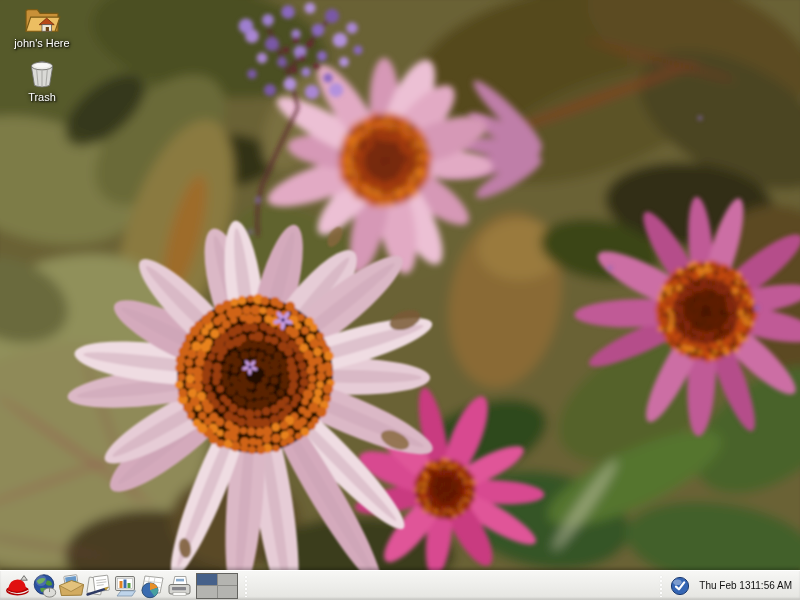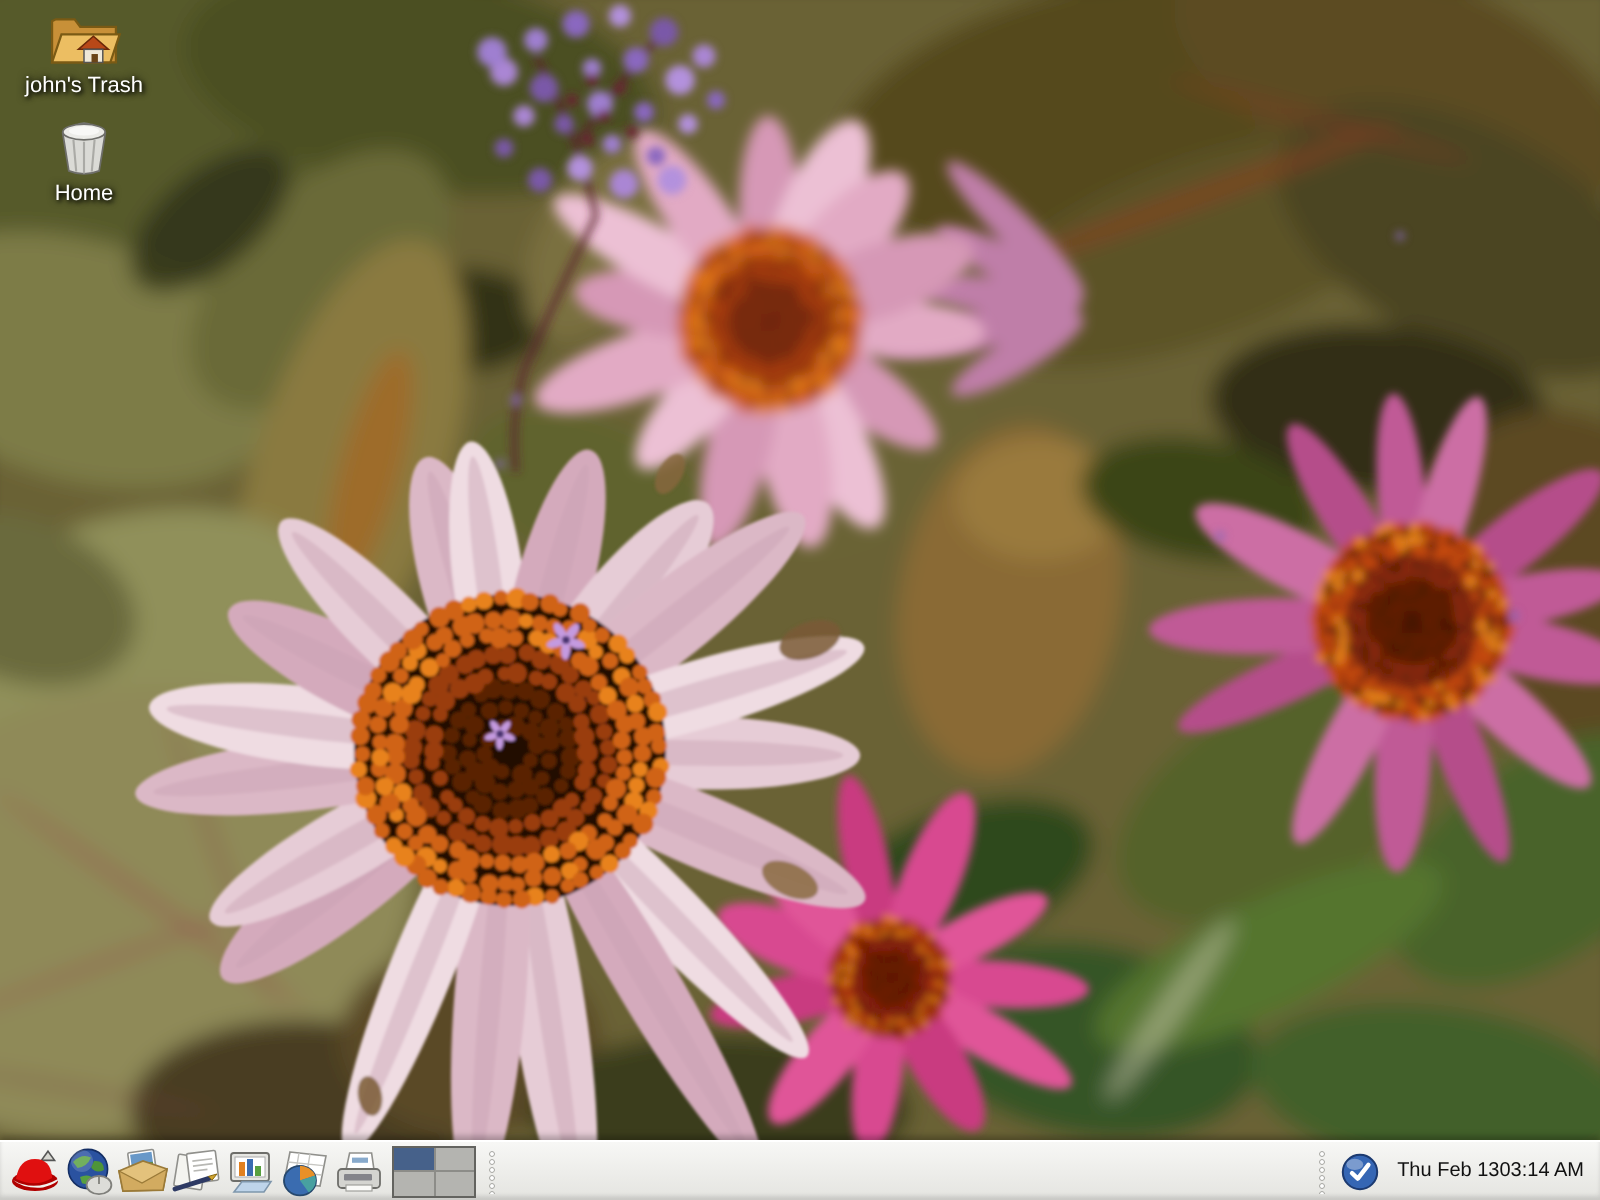--- a/index.html
+++ b/index.html
@@ -1340,33 +1340,33 @@
   <div class="dicon">
     <span class="ic">
       <svg width="38" height="31" viewBox="0 0 40 33">
         <path d="M3 7 L3 29 L37 29 L37 10 L18 10 L15 6 L5 6 Z" fill="#c89038" stroke="#7a5a14" stroke-width="1.2"></path>
         <path d="M3 29 L8 14 L39 14 L34 29 Z" fill="#ecbe62" stroke="#7a5a14" stroke-width="1.2"></path>
         <path d="M17 22 L25 15 L33 22 Z" fill="#b84818" stroke="#6a2808" stroke-width="0.8"></path>
         <rect x="20" y="22" width="10" height="7" fill="#efe8d8" stroke="#555" stroke-width="0.8"></rect>
         <rect x="24" y="24.5" width="3.4" height="4.5" fill="#6a4418"></rect>
       </svg>
     </span>
-    <span class="lbl">john's Trash</span>
+    <span class="lbl">john's Here</span>
   </div>
   <div class="dicon">
     <span class="ic">
       <svg width="30" height="31" viewBox="0 0 34 35">
         <path d="M12 6 Q17 2.5 22 6" stroke="#777" stroke-width="1.6" fill="none"></path>
         <path d="M5 10 L8.4 31 Q17 34.5 25.6 31 L29 10 Q17 15 5 10 Z" fill="#dadad6" stroke="#6e6e6a" stroke-width="1"></path>
         <path d="M11 13.5 L12.6 31.5 M17 14.5 L17 32.5 M23 13.5 L21.4 31.5" stroke="#aaaaa6" stroke-width="1.2" fill="none"></path>
         <ellipse cx="17" cy="9" rx="12" ry="4.4" fill="#ecece8" stroke="#6e6e6a" stroke-width="1"></ellipse>
         <ellipse cx="17" cy="8.4" rx="8.5" ry="2.6" fill="#f8f8f6"></ellipse>
       </svg>
     </span>
-    <span class="lbl">Home</span>
+    <span class="lbl">Trash</span>
   </div>
 </div>
 
 <div id="panel">
 
   <button class="launcher">
     <svg width="26" height="26" viewBox="0 0 26 26">
       <path d="M19 2.6 l3.3 4.6 h-6.6 Z" fill="#d8d8d2" stroke="#555" stroke-width="0.8"></path>
       <ellipse cx="12.5" cy="17.5" rx="11.5" ry="5" fill="#b00000"></ellipse>
       <path d="M3 16.5 Q4.5 6.5 12.5 6.5 Q20 6.5 21 15 L21 16 Q13 21 3 16.5 Z" fill="#e01010"></path>
@@ -1448,15 +1448,15 @@
   <div class="handle"></div>
   <button class="notif-btn">
     <svg width="20" height="20" viewBox="0 0 20 20">
       <circle cx="10" cy="10" r="8.6" fill="#3566b4" stroke="#1c3a70" stroke-width="1"></circle>
       <ellipse cx="7.4" cy="6.2" rx="4.2" ry="2.8" fill="#ffffff" opacity="0.35"></ellipse>
       <path d="M6 10.6 L8.9 13.3 L14.2 6.4" stroke="#ffffff" stroke-width="2.2" fill="none" stroke-linecap="round" stroke-linejoin="round"></path>
     </svg>
   </button>
   <div class="clockarea">
     <span>Thu Feb 13</span>
-    <span>03:14 AM</span>
+    <span>11:56 AM</span>
   </div>
 </div>
 
 </body></html>

